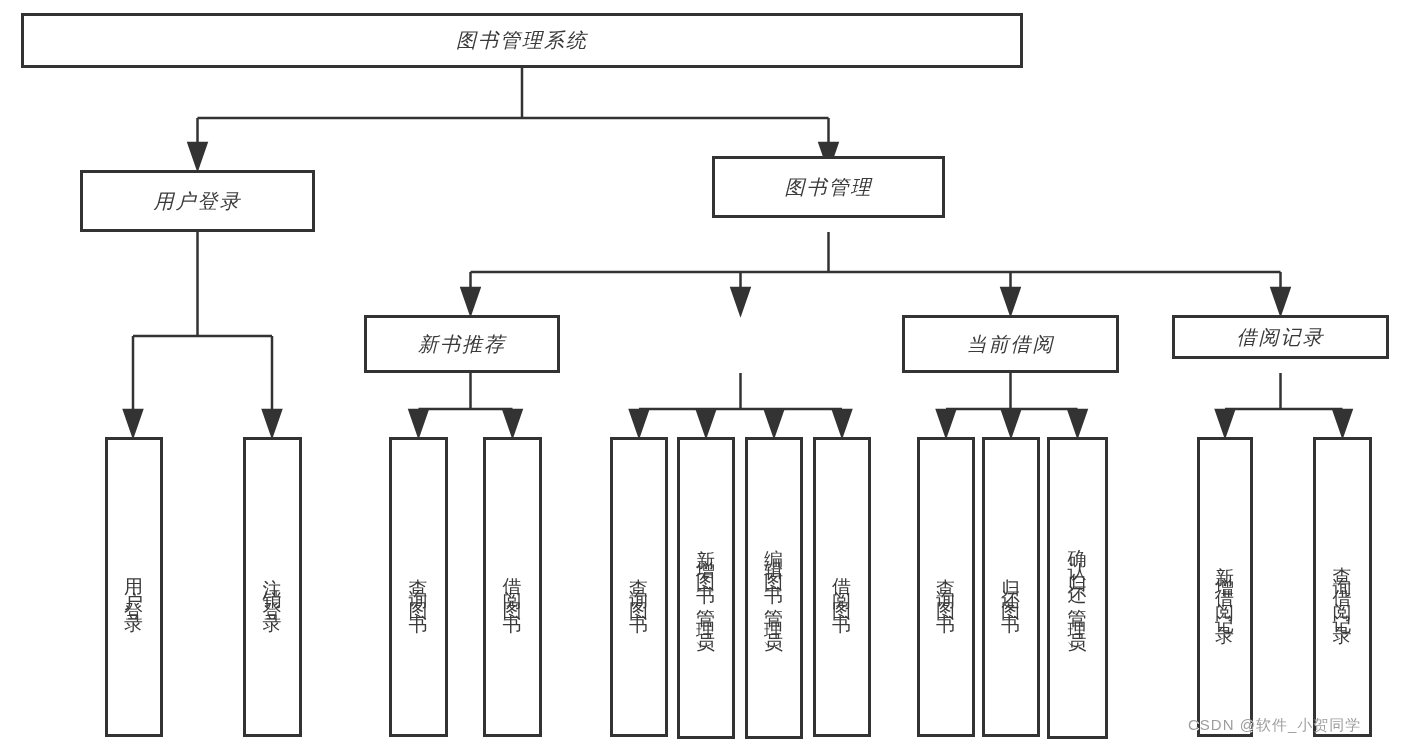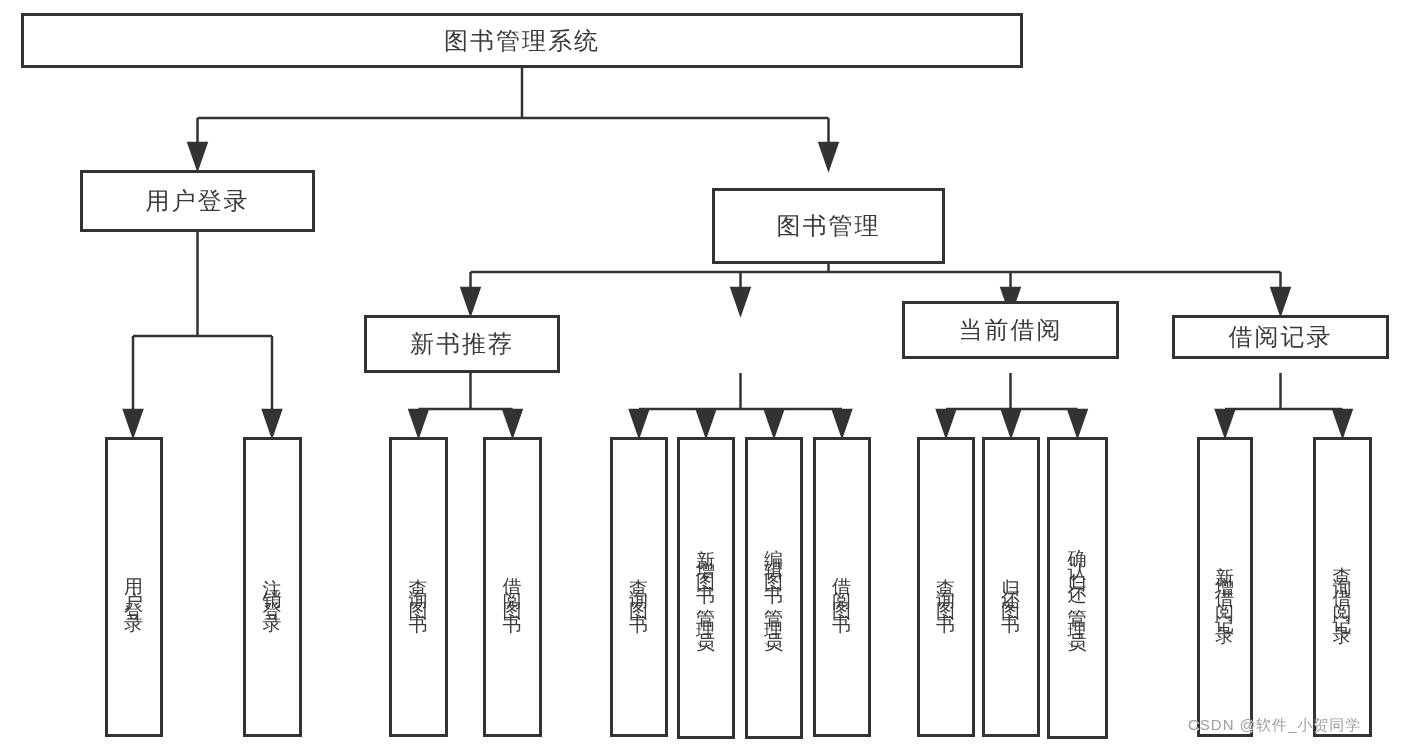--- a/index.html
+++ b/index.html
@@ -25,23 +25,24 @@
     position: absolute;
     box-sizing: border-box;
     border: 3px solid #333333;
     background: #ffffff;
     display: flex;
     align-items: center;
     justify-content: center;
     color: #3a3a3a;
   }
   .hbox .lbl {
-    font-size: 24px;
+    font-size: 20px;
     letter-spacing: 2px;
     white-space: nowrap;
+    font-style: italic;
   }
   .vbox .lbl {
     writing-mode: vertical-rl;
     text-orientation: mixed;
     font-size: 19px;
     line-height: 1;
     letter-spacing: 12px;
     white-space: nowrap;
   }
   .watermark {
@@ -117,28 +118,28 @@
       </g>
     </svg>
 
   <div class="node hbox" style="left:21px; top:13px; width:1002px; height:55px">
     <span class="lbl">图书管理系统</span>
   </div>
 
   <div class="node hbox" style="left:80px; top:170px; width:235px; height:62px">
     <span class="lbl">用户登录</span>
   </div>
-  <div class="node hbox" style="left:712px; top:188px; width:233px; height:76px">
+  <div class="node hbox" style="left:712px; top:156px; width:233px; height:62px">
     <span class="lbl">图书管理</span>
   </div>
 
   <div class="node hbox" style="left:364px; top:315px; width:196px; height:58px">
     <span class="lbl">新书推荐</span>
   </div>
-  <div class="node hbox" style="left:902px; top:301px; width:217px; height:58px">
+  <div class="node hbox" style="left:902px; top:315px; width:217px; height:58px">
     <span class="lbl">当前借阅</span>
   </div>
   <div class="node hbox" style="left:1172px; top:315px; width:217px; height:44px">
     <span class="lbl">借阅记录</span>
   </div>
 
   <div class="node vbox" style="left:105px; top:437px; width:58px; height:300px">
     <span class="lbl">用户登录</span>
   </div>
   <div class="node vbox" style="left:243px; top:437px; width:59px; height:300px">

